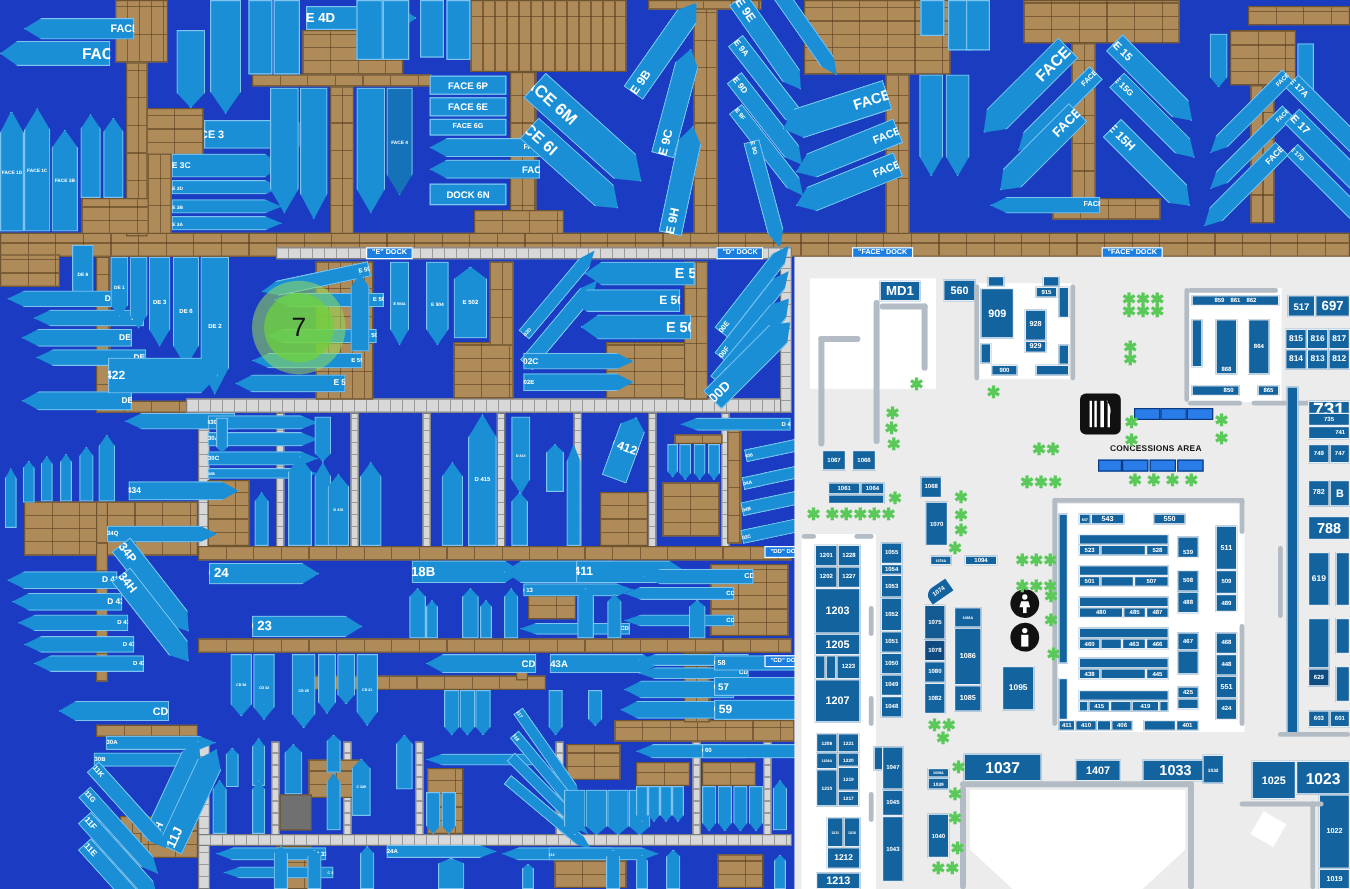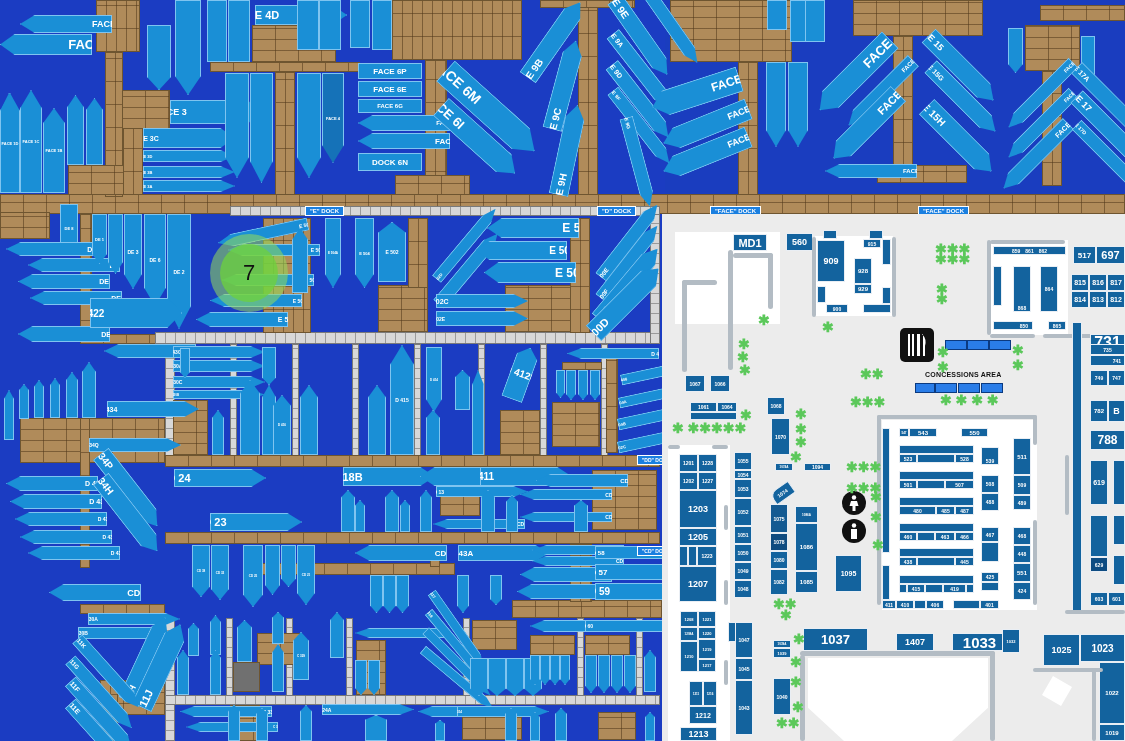--- a/index.html
+++ b/index.html
@@ -543,24 +543,24 @@
   <div class="booth" style="left:728px;top:622px;width:8px;height:20px;"></div>
   <div class="booth" style="left:735px;top:622px;width:18px;height:36px;font-size:5px;">1047</div>
   <div class="booth" style="left:735px;top:658px;width:18px;height:22px;font-size:5px;">1045</div>
   <div class="booth" style="left:735px;top:680px;width:18px;height:55px;font-size:5px;">1043</div>
   <div class="booth" style="left:773px;top:640px;width:18px;height:8px;font-size:3px;">1039A</div>
   <div class="booth" style="left:773px;top:648px;width:18px;height:10px;font-size:4px;">1039</div>
   <div class="booth" style="left:773px;top:678px;width:18px;height:37px;font-size:5px;">1040</div>
 
   <div class="booth" style="left:803px;top:628px;width:65px;height:23px;font-size:13px;">1037</div>
   <div class="booth" style="left:896px;top:633px;width:38px;height:18px;font-size:9px;">1407</div>
-  <div class="booth" style="left:952px;top:633px;width:55px;height:18px;font-size:15px;">1033</div>
+  <div class="booth" style="left:952px;top:633px;width:55px;height:18px;font-size:12px;">1033</div>
   <div class="booth" style="left:1002px;top:629px;width:18px;height:24px;font-size:4px;">1032</div>
   <div class="booth" style="left:1043px;top:634px;width:37px;height:32px;font-size:9px;">1025</div>
-  <div class="booth" style="left:1080px;top:634px;width:45px;height:28px;font-size:10px;">1023</div>
+  <div class="booth" style="left:1080px;top:634px;width:45px;height:28px;font-size:13px;">1023</div>
   <div class="booth" style="left:1099px;top:662px;width:26px;height:62px;font-size:6px;">1022</div>
   <div class="booth" style="left:1099px;top:724px;width:26px;height:17px;font-size:6px;">1019</div>
   <div class="wall" style="left:800px;top:655px;width:5px;height:86px;"></div>
   <div class="wall" style="left:800px;top:651px;width:195px;height:5px;"></div>
   <div class="wall" style="left:990px;top:651px;width:5px;height:90px;"></div>
   <div class="white" style="left:808px;top:658px;width:180px;height:83px;clip-path:polygon(0 0,100% 0,100% 60%,80% 100%,20% 100%,0 60%);"></div>
   <div class="wall" style="left:1033px;top:668px;width:70px;height:4px;"></div>
   <div class="wall" style="left:1092px;top:668px;width:4px;height:73px;"></div>
   <div class="white rot" style="left:1046px;top:680px;width:22px;height:22px;transform:rotate(30deg);"></div>
 

